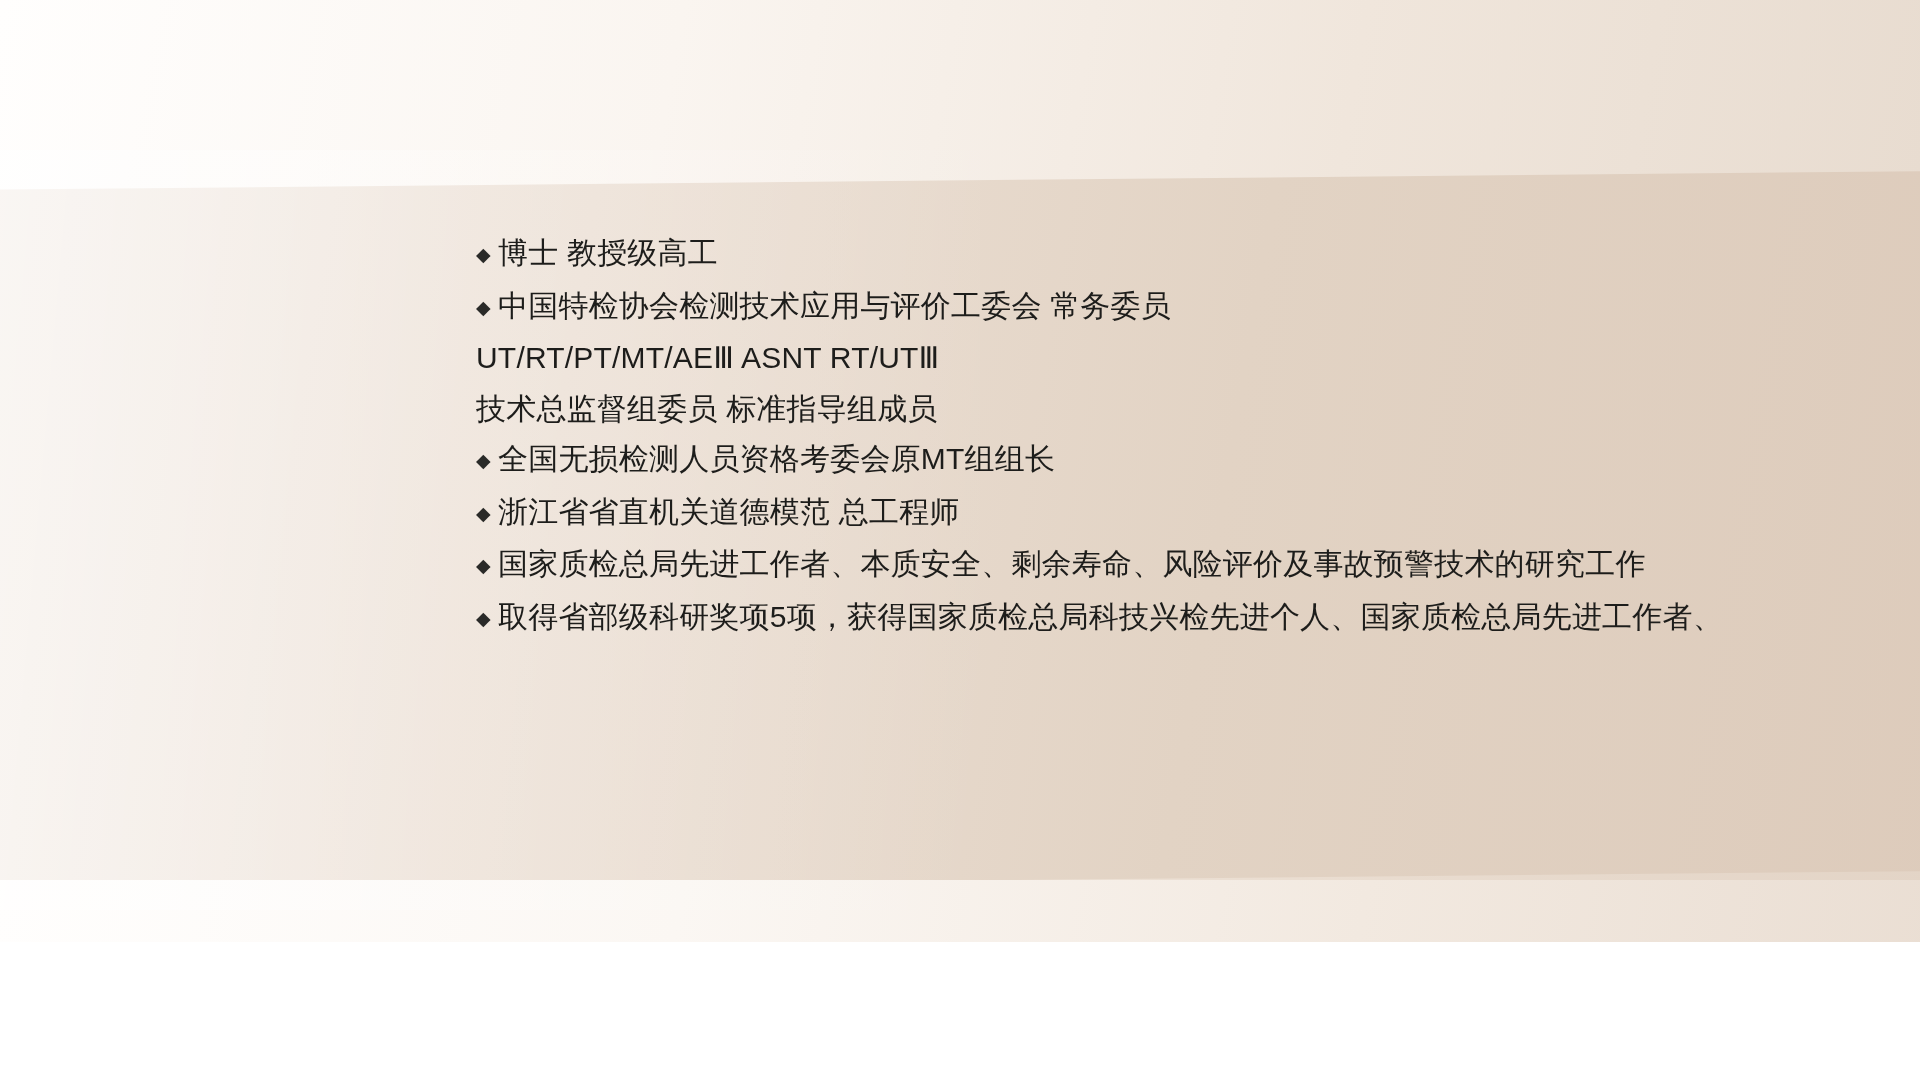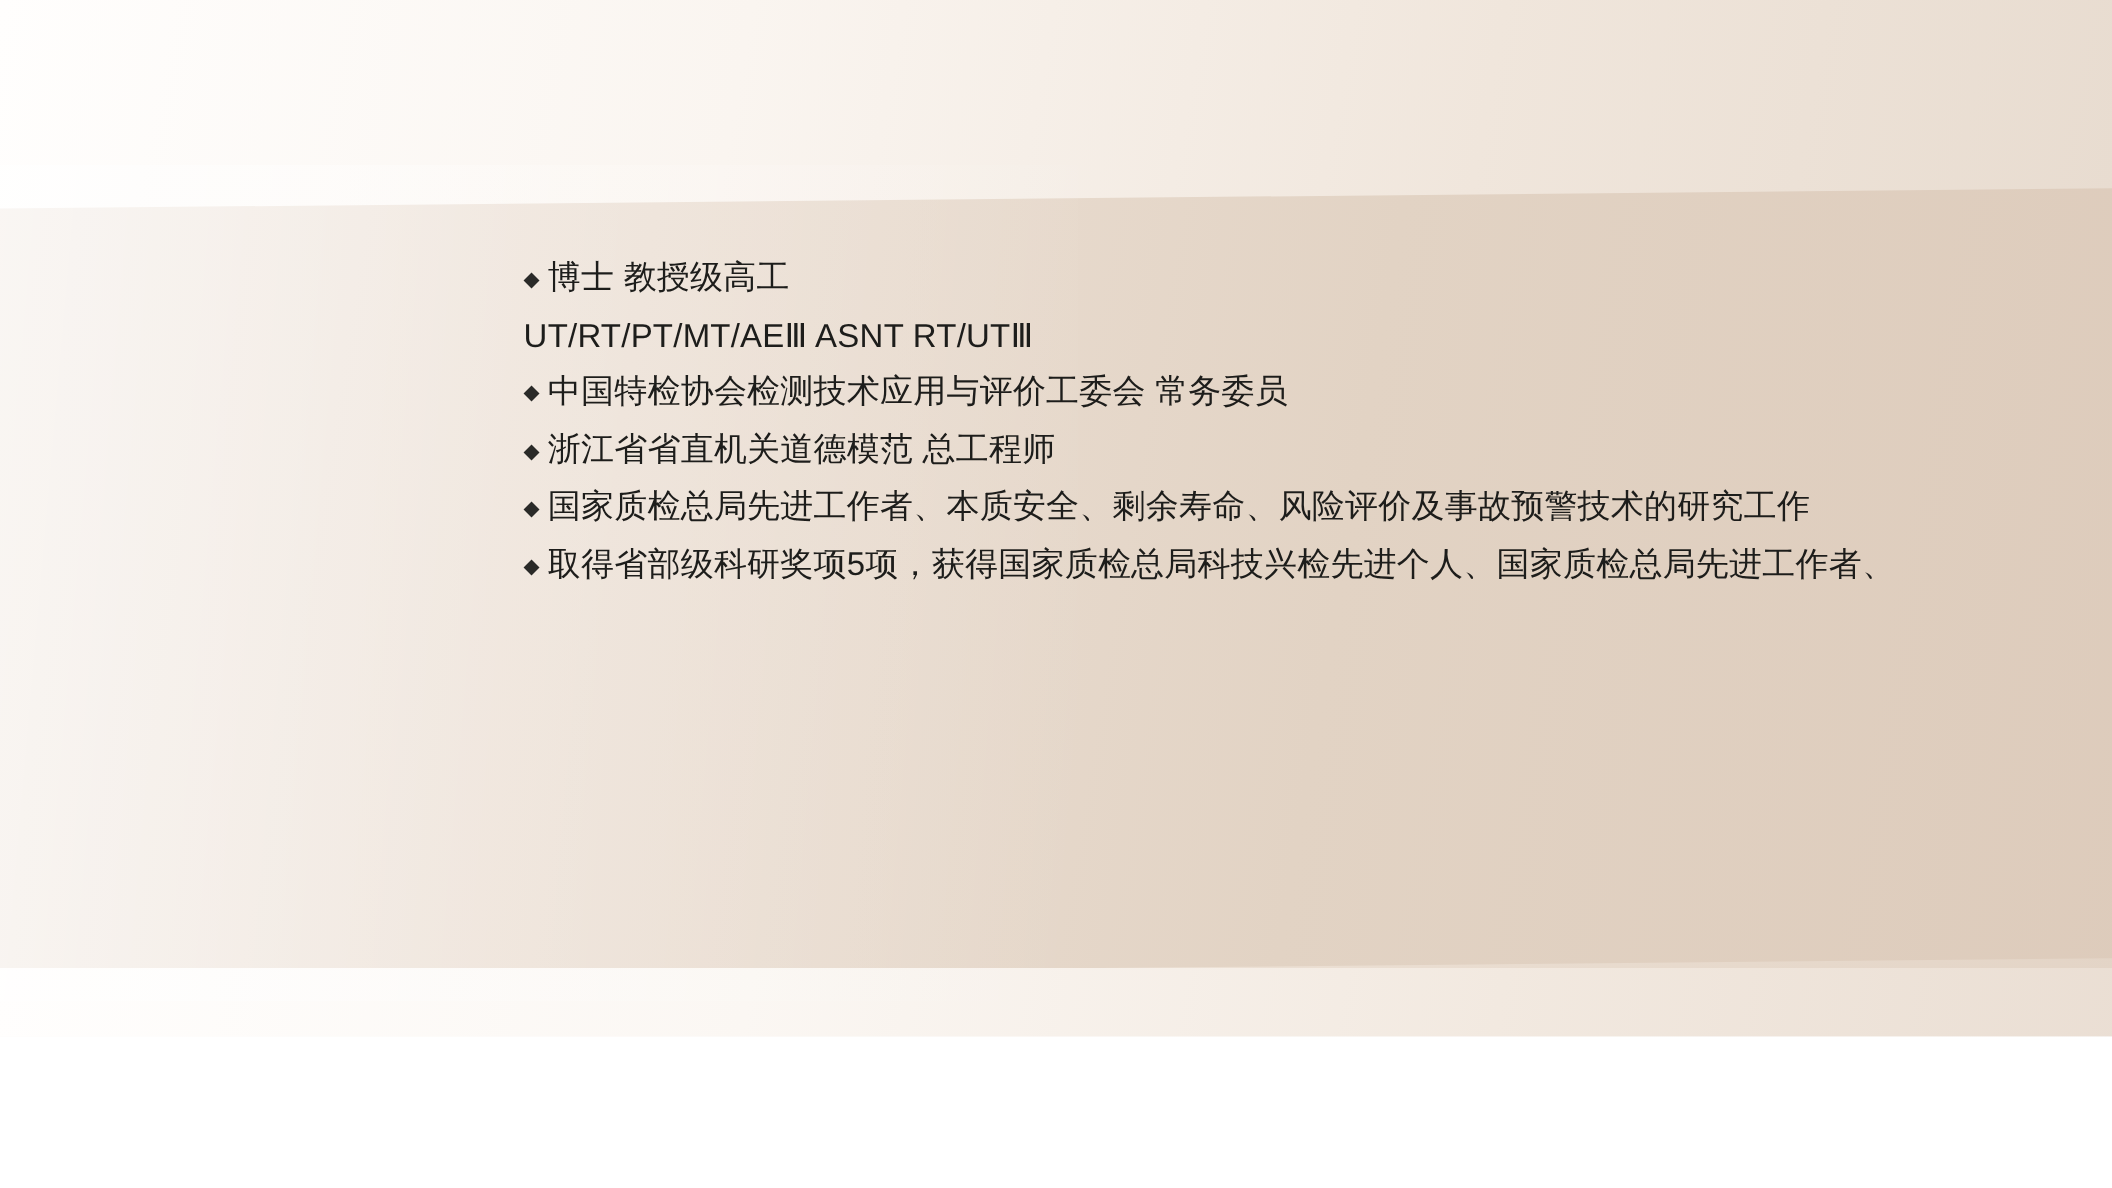--- a/index.html
+++ b/index.html
@@ -102,29 +102,35 @@
   <div class="band-main"></div>
   <div class="band-bottom"></div>
   <div class="sheen"></div>
 
   <div class="content">
 
     <div class="line">
       <span class="bullet">◆</span><span>博士  教授级高工</span>
     </div>
 
+    <div class="line">
+      <span class="bullet">◆</span><span>中国特检协会检测技术应用与评价工委会 常务委员</span>
+    </div>
+
     <div class="line cont">
       <span>UT/RT/PT/MT/AEⅢ   ASNT RT/UTⅢ</span>
     </div>
 
-    <div class="line">
-      <span class="bullet">◆</span><span>中国特检协会检测技术应用与评价工委会 常务委员</span>
+    <div class="line cont">
+      <span> 技术总监督组委员  标准指导组成员</span>
     </div>
 
-
+    <div class="line">
+      <span class="bullet">◆</span><span>全国无损检测人员资格考委会原MT组组长</span>
+    </div>
 
 
 
     <div class="line">
       <span class="bullet">◆</span><span>浙江省省直机关道德模范    总工程师</span>
     </div>
 
     <div class="line">
       <span class="bullet">◆</span><span>国家质检总局先进工作者、本质安全、剩余寿命、风险评价及事故预警技术的研究工作</span>
     </div>

